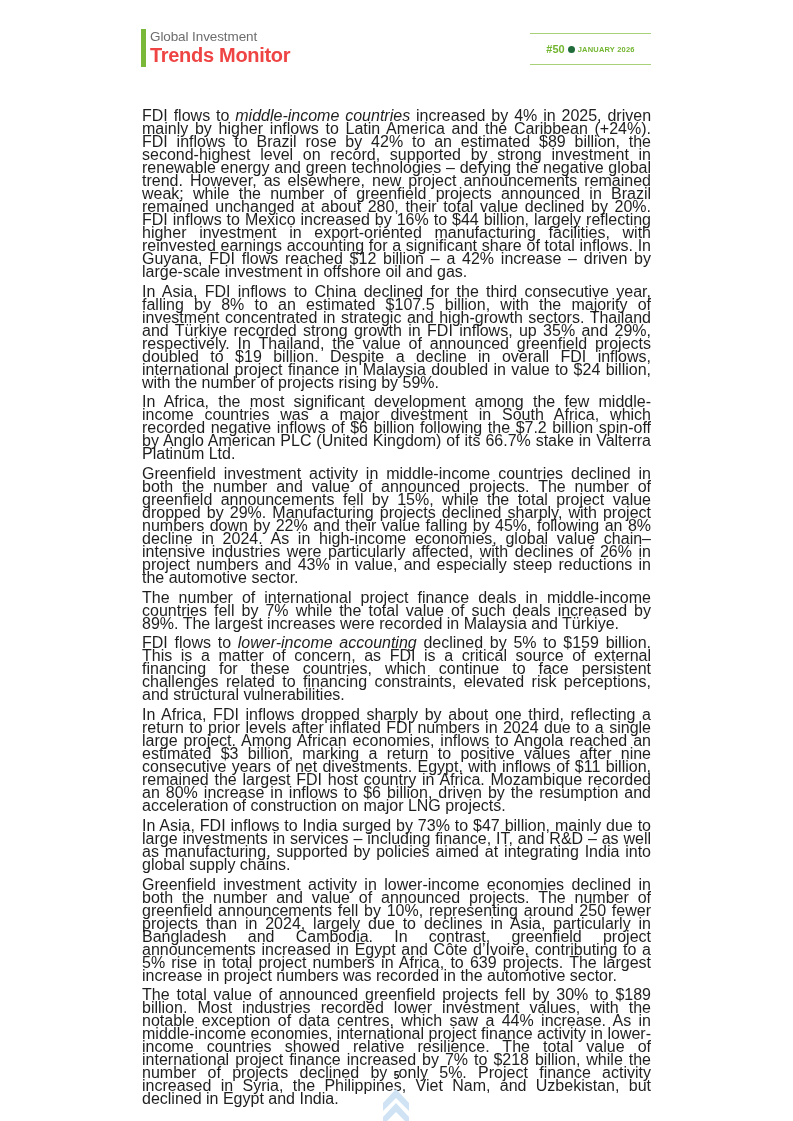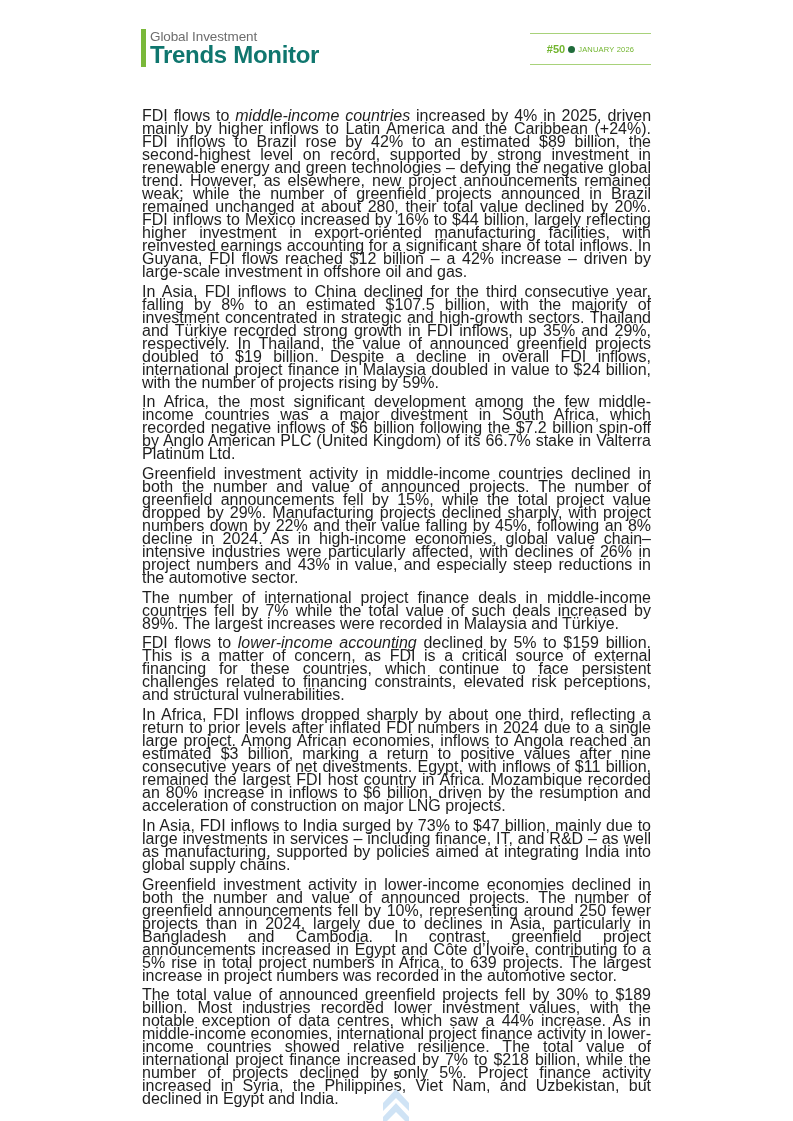--- a/index.html
+++ b/index.html
@@ -1,23 +1,23 @@
 <!DOCTYPE html>
 <html><head>
 <meta charset="utf-8">
 <style>
   html, body { margin: 0; padding: 0; background: #ffffff; }
   body { width: 793px; height: 1121px; position: relative; overflow: hidden; font-family: "Liberation Sans", sans-serif; color: #1a1a1a; }
   .masthead { position: absolute; left: 141px; top: 29px; height: 38px; border-left: 5px solid #7ab83a; padding-left: 4px; }
   .mast-sub { font-size: 13.5px; color: #6d6d6d; line-height: 15px; letter-spacing: -0.1px; }
-  .mast-title { font-size: 24px; font-weight: bold; color: #0f766e; line-height: 22px; letter-spacing: -0.3px; }
+  .mast-title { font-size: 20px; font-weight: bold; color: #ef4444; line-height: 22px; letter-spacing: -0.3px; }
   .issue { position: absolute; left: 530px; top: 33px; width: 121px; height: 30px; border-top: 1.5px solid #a8d27a; border-bottom: 1.5px solid #a8d27a; display: flex; align-items: center; justify-content: center; gap: 3px; }
   .issue-num { font-size: 11px; font-weight: bold; color: #72b52f; }
   .issue-dot { width: 7px; height: 7px; border-radius: 50%; background: #1f6b3a; display: inline-block; }
-  .issue-date { font-size: 7.5px; font-weight: normal; color: #72b52f; letter-spacing: 0.2px; }
+  .issue-date { font-size: 7.5px; font-weight: bold; color: #72b52f; letter-spacing: 0.2px; }
   .body { position: absolute; left: 142px; top: 109px; width: 509px; }
   .body p { margin: 0 0 6.7px 0; font-size: 16px; line-height: 13px; text-align: justify; color: #1e1e1e; }
   .body p em { font-style: italic; }
   .page-num { position: absolute; left: 0; width: 793px; top: 1070px; text-align: center; font-size: 10px; font-weight: bold; color: #111; }
   .chevrons { position: absolute; left: 383px; top: 1089px; width: 26px; height: 32px; }
 </style>
 </head>
 <body>
 
 <div class="masthead">

